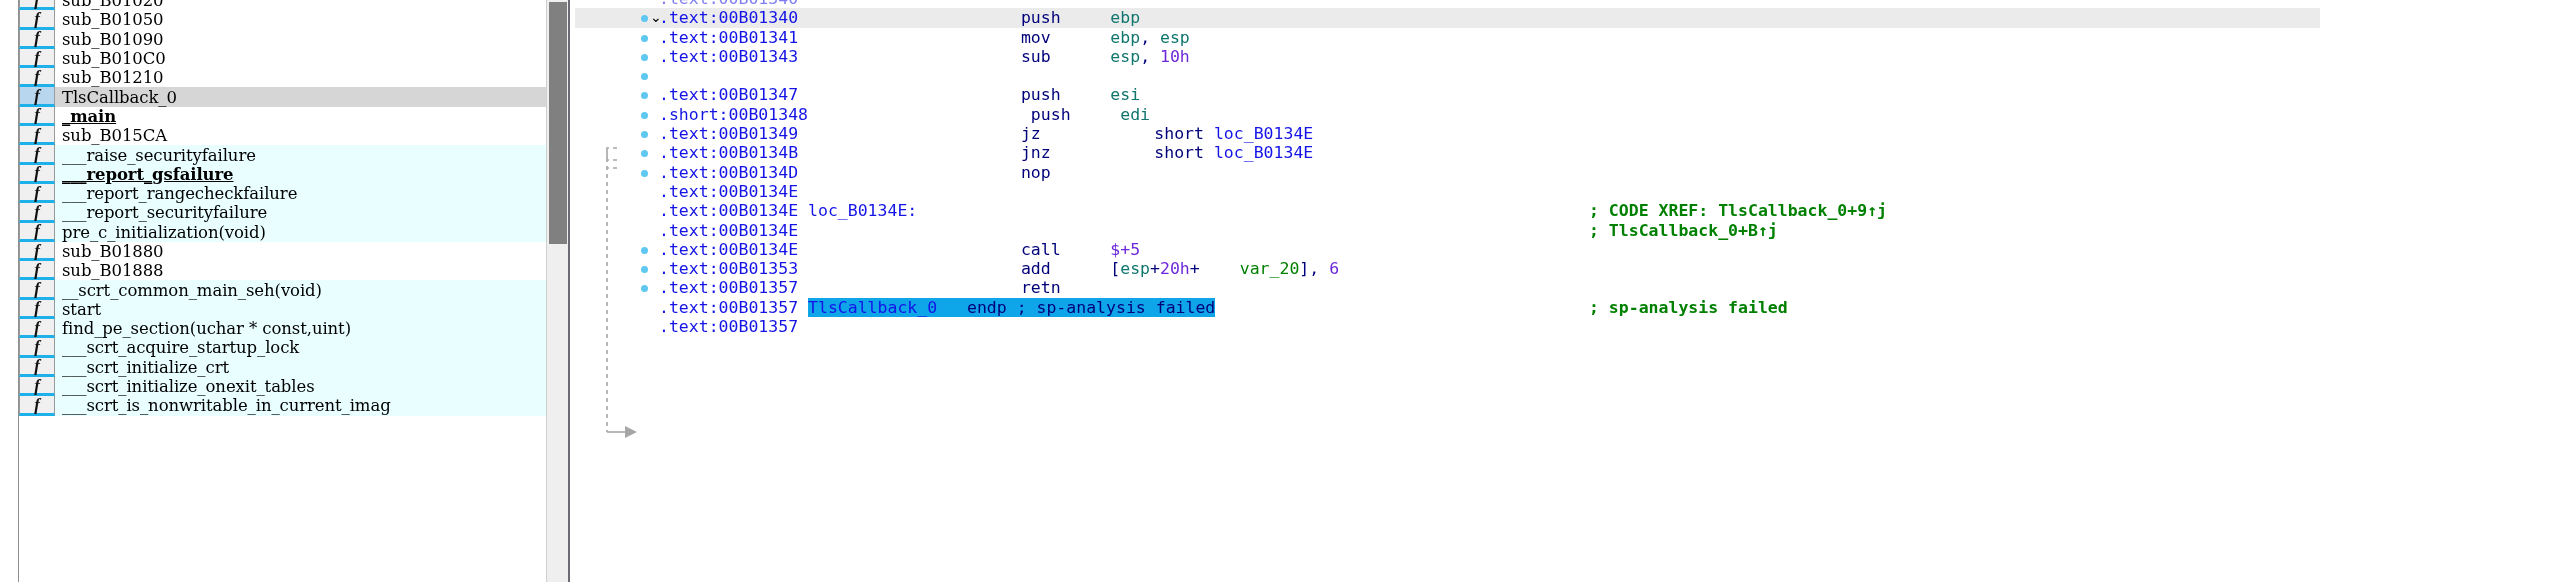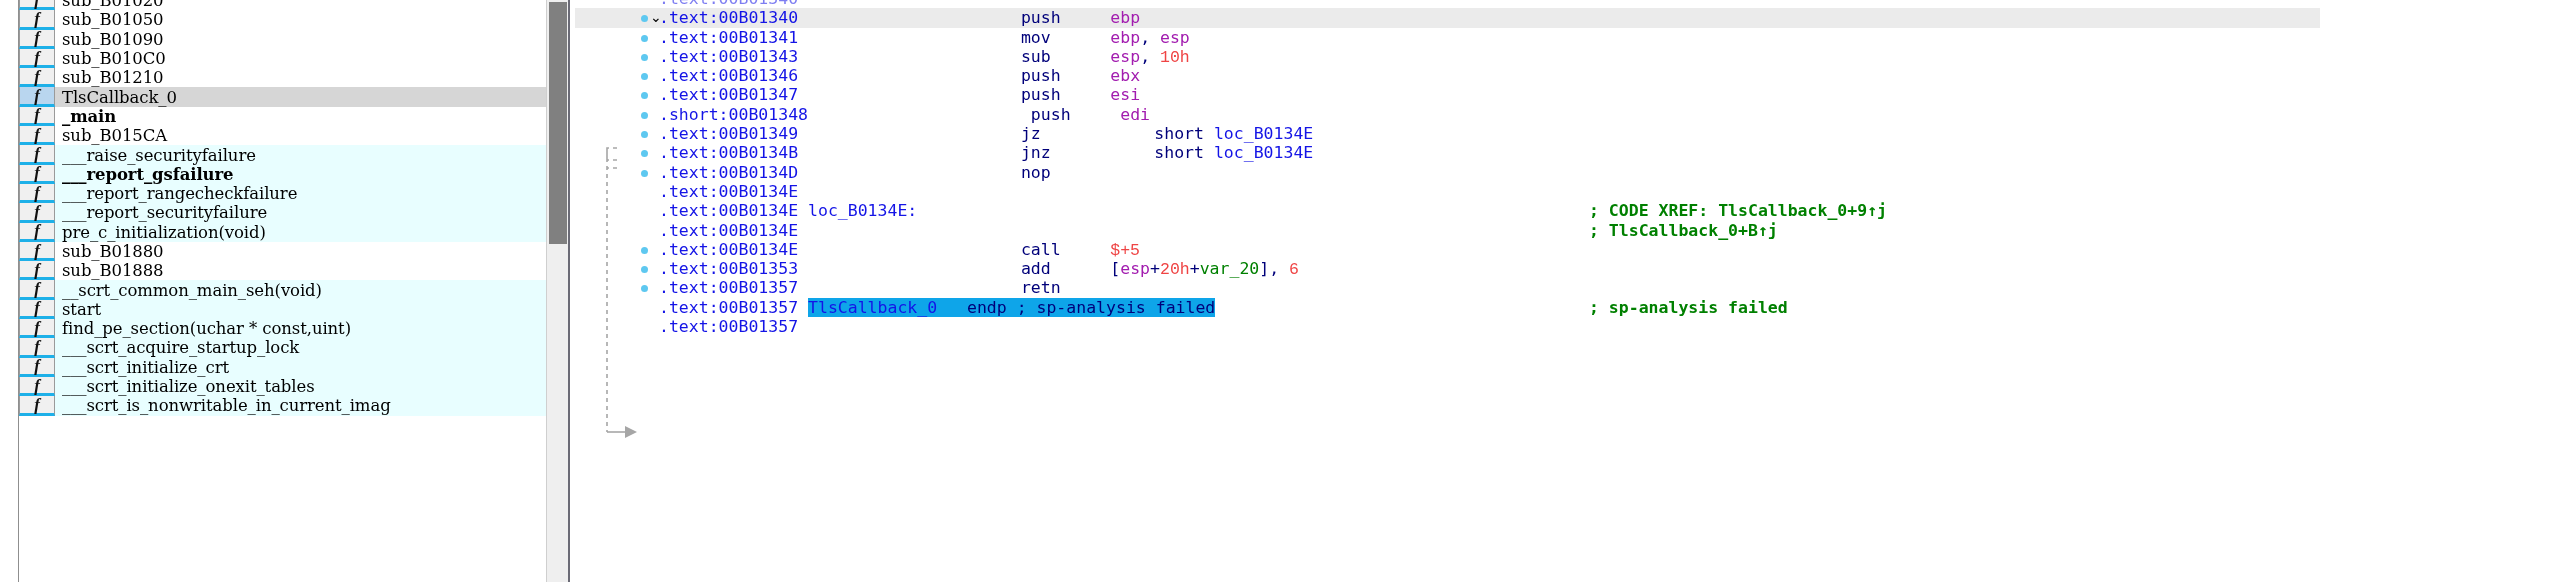--- a/index.html
+++ b/index.html
@@ -54,21 +54,21 @@
   }
   .fn-row.sel .fn-icon{background:#b9d6ef;}
   .fn-name{
     padding-left:7px;
     font-family:"DejaVu Serif","Liberation Serif",serif;
     font-size:16.5px;
     color:#000000;
     letter-spacing:-0.1px;
     line-height:19px;
   }
-  .fn-name.bold{font-weight:bold;}
+  .fn-name.bold{font-weight:bold;text-decoration:underline;}
 
   
   .fn-scroll{
     position:absolute;left:546px;top:0;width:21px;height:583px;
     background:#efefef;
     border-left:1px solid #cfcfcf;
   }
   .fn-thumb{
     position:absolute;left:2px;top:2px;width:18px;height:242px;
     background:#808080;
@@ -103,25 +103,25 @@
   }
   .caret{
     position:absolute;left:75px;top:0;
     color:#000;font-size:14px;line-height:19px;
     font-family:"DejaVu Sans",sans-serif;
   }
   .rowtext{position:absolute;left:84px;top:0;}
 
   .addr{color:#1414e6;}
   .mnem{color:#00007a;margin-left:44px;}
-  .reg{color:#a21caf;}
-  .num{color:#ef4444;font-family:Liberation Mono, monospace;}
+  .reg{color:#0f766e;}
+  .num{color:#6d28d9;}
   .loc{color:#1414e6;}
   .lbl{color:#1414e6;}
-  .varname{color:#008000;}
+  .varname{color:#008000;margin-left:40px;}
   .plainblue{color:#00007a;}
 
   .comment-col{
     position:absolute;
     left:1014px;top:0;
     color:#008000;white-space:pre;font-weight:bold;
   }
   .endp-hl{
     background:#0ea5e9;
     color:#00007a;
@@ -254,21 +254,21 @@
 
       <path d="M 32 432 L 50 432" stroke="#a6a6a6" stroke-width="1.6" fill="none"></path>
       <polygon points="50,426 62,432 50,438" fill="#a6a6a6"></polygon>
     </svg>
 
     <div id="dis-list" style="margin-top: -11px;">
         <div class="dis-row" style="opacity: 0.55;"><span class="rowtext"><span class="addr">.text:00B01340</span></span></div>
         <div class="dis-row cur"><span class="dot"></span><span class="caret">⌄</span><span class="rowtext"><span class="addr">.text:00B01340</span>&nbsp;&nbsp;&nbsp;&nbsp;&nbsp;&nbsp;&nbsp;&nbsp;&nbsp;&nbsp;&nbsp;&nbsp;&nbsp;&nbsp;&nbsp;&nbsp;&nbsp;&nbsp;<span class="mnem">push</span>&nbsp;&nbsp;&nbsp;&nbsp;&nbsp;<span><span class="reg">ebp</span></span></span></div>
         <div class="dis-row"><span class="dot"></span><span class="rowtext"><span class="addr">.text:00B01341</span>&nbsp;&nbsp;&nbsp;&nbsp;&nbsp;&nbsp;&nbsp;&nbsp;&nbsp;&nbsp;&nbsp;&nbsp;&nbsp;&nbsp;&nbsp;&nbsp;&nbsp;&nbsp;<span class="mnem">mov</span>&nbsp;&nbsp;&nbsp;&nbsp;&nbsp;&nbsp;<span><span class="reg">ebp</span><span class="plainblue">,&nbsp;</span><span class="reg">esp</span></span></span></div>
         <div class="dis-row"><span class="dot"></span><span class="rowtext"><span class="addr">.text:00B01343</span>&nbsp;&nbsp;&nbsp;&nbsp;&nbsp;&nbsp;&nbsp;&nbsp;&nbsp;&nbsp;&nbsp;&nbsp;&nbsp;&nbsp;&nbsp;&nbsp;&nbsp;&nbsp;<span class="mnem">sub</span>&nbsp;&nbsp;&nbsp;&nbsp;&nbsp;&nbsp;<span><span class="reg">esp</span><span class="plainblue">,&nbsp;</span><span class="num">10h</span></span></span></div>
-        <div class="dis-row"><span class="dot"></span><span class="rowtext"><span class="addr">.text:00B01346</span>&nbsp;&nbsp;&nbsp;&nbsp;&nbsp;&nbsp;&nbsp;&nbsp;&nbsp;&nbsp;&nbsp;&nbsp;&nbsp;&nbsp;&nbsp;&nbsp;&nbsp;&nbsp;<span class="mnem">push</span>&nbsp;&nbsp;&nbsp;&nbsp;&nbsp;<span><span class="reg">ebx</span></span></span></div>
+        <div class="dis-row"><span class="dot"></span></div>
         <div class="dis-row"><span class="dot"></span><span class="rowtext"><span class="addr">.text:00B01347</span>&nbsp;&nbsp;&nbsp;&nbsp;&nbsp;&nbsp;&nbsp;&nbsp;&nbsp;&nbsp;&nbsp;&nbsp;&nbsp;&nbsp;&nbsp;&nbsp;&nbsp;&nbsp;<span class="mnem">push</span>&nbsp;&nbsp;&nbsp;&nbsp;&nbsp;<span><span class="reg">esi</span></span></span></div>
         <div class="dis-row"><span class="dot"></span><span class="rowtext"><span class="addr">.short:00B01348</span>&nbsp;&nbsp;&nbsp;&nbsp;&nbsp;&nbsp;&nbsp;&nbsp;&nbsp;&nbsp;&nbsp;&nbsp;&nbsp;&nbsp;&nbsp;&nbsp;&nbsp;&nbsp;<span class="mnem">push</span>&nbsp;&nbsp;&nbsp;&nbsp;&nbsp;<span><span class="reg">edi</span></span></span></div>
         <div class="dis-row"><span class="dot"></span><span class="rowtext"><span class="addr">.text:00B01349</span>&nbsp;&nbsp;&nbsp;&nbsp;&nbsp;&nbsp;&nbsp;&nbsp;&nbsp;&nbsp;&nbsp;&nbsp;&nbsp;&nbsp;&nbsp;&nbsp;&nbsp;&nbsp;<span class="mnem">jz</span>&nbsp;&nbsp;&nbsp;&nbsp;&nbsp;&nbsp;&nbsp;<span><span class="mnem">short</span><span class="plainblue">&nbsp;</span><span class="loc">loc_B0134E</span></span></span></div>
         <div class="dis-row"><span class="dot"></span><span class="rowtext"><span class="addr">.text:00B0134B</span>&nbsp;&nbsp;&nbsp;&nbsp;&nbsp;&nbsp;&nbsp;&nbsp;&nbsp;&nbsp;&nbsp;&nbsp;&nbsp;&nbsp;&nbsp;&nbsp;&nbsp;&nbsp;<span class="mnem">jnz</span>&nbsp;&nbsp;&nbsp;&nbsp;&nbsp;&nbsp;<span><span class="mnem">short</span><span class="plainblue">&nbsp;</span><span class="loc">loc_B0134E</span></span></span></div>
         <div class="dis-row"><span class="dot"></span><span class="rowtext"><span class="addr">.text:00B0134D</span>&nbsp;&nbsp;&nbsp;&nbsp;&nbsp;&nbsp;&nbsp;&nbsp;&nbsp;&nbsp;&nbsp;&nbsp;&nbsp;&nbsp;&nbsp;&nbsp;&nbsp;&nbsp;<span class="mnem">nop</span></span></div>
         <div class="dis-row"><span class="rowtext"><span class="addr">.text:00B0134E</span></span></div>
         <div class="dis-row"><span class="rowtext"><span class="addr">.text:00B0134E</span>&nbsp;<span class="loc">loc_B0134E:</span></span><span class="comment-col">; CODE XREF: TlsCallback_0+9↑j</span></div>
         <div class="dis-row"><span class="rowtext"><span class="addr">.text:00B0134E</span></span><span class="comment-col">; TlsCallback_0+B↑j</span></div>
         <div class="dis-row"><span class="dot"></span><span class="rowtext"><span class="addr">.text:00B0134E</span>&nbsp;&nbsp;&nbsp;&nbsp;&nbsp;&nbsp;&nbsp;&nbsp;&nbsp;&nbsp;&nbsp;&nbsp;&nbsp;&nbsp;&nbsp;&nbsp;&nbsp;&nbsp;<span class="mnem">call</span>&nbsp;&nbsp;&nbsp;&nbsp;&nbsp;<span><span class="num">$+5</span></span></span></div>
         <div class="dis-row"><span class="dot"></span><span class="rowtext"><span class="addr">.text:00B01353</span>&nbsp;&nbsp;&nbsp;&nbsp;&nbsp;&nbsp;&nbsp;&nbsp;&nbsp;&nbsp;&nbsp;&nbsp;&nbsp;&nbsp;&nbsp;&nbsp;&nbsp;&nbsp;<span class="mnem">add</span>&nbsp;&nbsp;&nbsp;&nbsp;&nbsp;&nbsp;<span><span class="plainblue">[</span><span class="reg">esp</span><span class="plainblue">+</span><span class="num">20h</span><span class="plainblue">+</span><span class="varname">var_20</span><span class="plainblue">],&nbsp;</span><span class="num">6</span></span></span></div>

